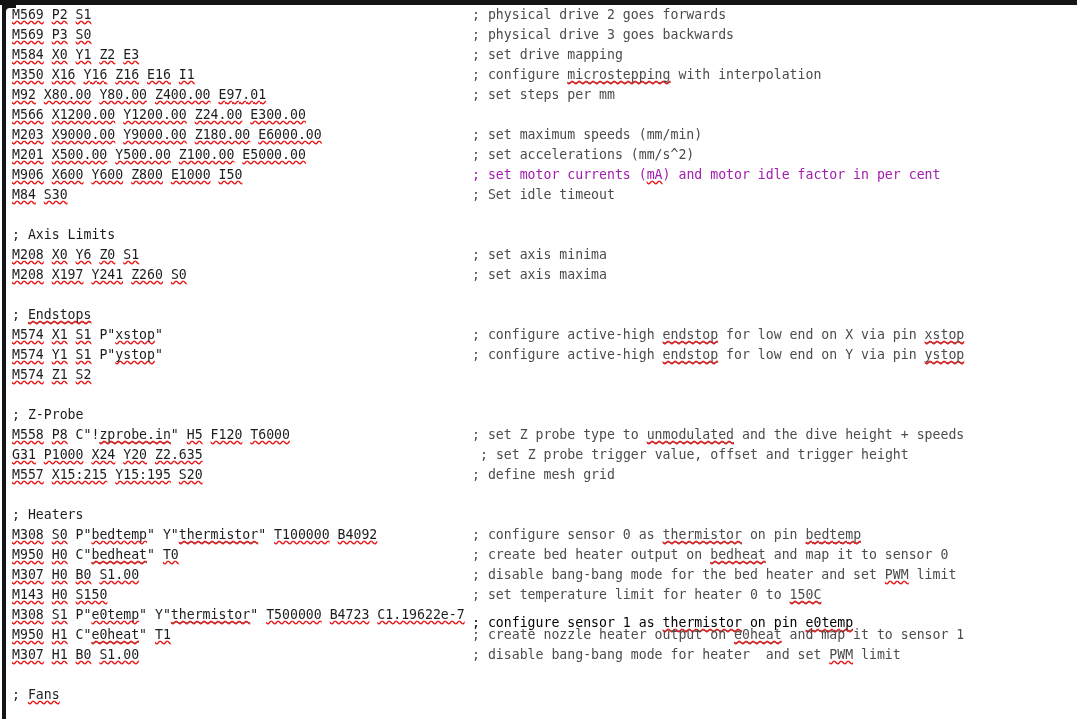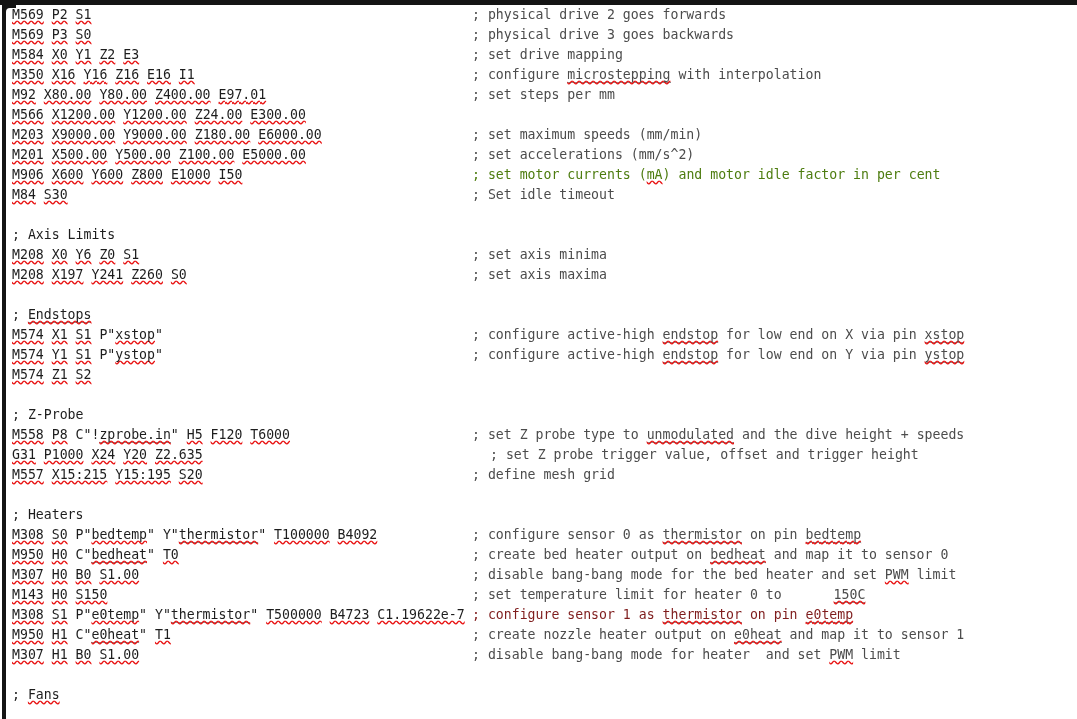--- a/index.html
+++ b/index.html
@@ -71,21 +71,21 @@
   }
 
   .comment {
     position: absolute;
     left: 460px;
     top: 0;
     white-space: pre;
     color: #4c4c4c;
   }
   .comment.indent {
-    left: 478px;
+    left: 468px;
   }
 
   
   .sp {
     text-decoration: underline wavy #e81010;
     text-decoration-skip-ink: none;
     text-underline-offset: 1px;
     -webkit-text-decoration: underline wavy #e81010;
   }
   
@@ -146,21 +146,21 @@
       <span class="comment" style="color: rgb(76, 76, 76);">; set maximum speeds (mm/min)</span>
     </div>
 
     <div class="line">
       <span class="code" style="color: rgb(29, 29, 29);"><span class="sp" style="text-decoration-color: rgb(232, 16, 16);">M201</span> <span class="sp" style="text-decoration-color: rgb(232, 16, 16);">X500.00</span> <span class="sp" style="text-decoration-color: rgb(232, 16, 16);">Y500.00</span> <span class="sp" style="text-decoration-color: rgb(232, 16, 16);">Z100.00</span> <span class="sp" style="text-decoration-color: rgb(232, 16, 16);">E5000.00</span></span>
       <span class="comment" style="color: rgb(76, 76, 76);">; set accelerations (mm/s^2)</span>
     </div>
 
     <div class="line">
       <span class="code" style="color: rgb(29, 29, 29);"><span class="sp" style="text-decoration-color: rgb(232, 16, 16);">M906</span> <span class="sp" style="text-decoration-color: rgb(232, 16, 16);">X600</span> <span class="sp" style="text-decoration-color: rgb(232, 16, 16);">Y600</span> <span class="sp" style="text-decoration-color: rgb(232, 16, 16);">Z800</span> <span class="sp" style="text-decoration-color: rgb(232, 16, 16);">E1000</span> <span class="sp" style="text-decoration-color: rgb(232, 16, 16);">I50</span></span>
-      <span class="comment" style="color: #4d7c0f;">; set motor currents (<span class="sp" style="text-decoration-color: rgb(232, 16, 16);">mA</span>) and motor idle factor in per cent</span>
+      <span class="comment" style="color: #a21caf;">; set motor currents (<span class="sp" style="text-decoration-color: rgb(232, 16, 16);">mA</span>) and motor idle factor in per cent</span>
     </div>
 
     <div class="line">
       <span class="code" style="color: rgb(29, 29, 29);"><span class="sp" style="text-decoration-color: rgb(232, 16, 16);">M84</span> <span class="sp" style="text-decoration-color: rgb(232, 16, 16);">S30</span></span>
       <span class="comment" style="color: rgb(76, 76, 76);">; Set idle timeout</span>
     </div>
 
     <div class="line blank"></div>
 
     <div class="line">
@@ -235,26 +235,26 @@
     </div>
 
     <div class="line">
       <span class="code" style="color: rgb(29, 29, 29);"><span class="sp" style="text-decoration-color: rgb(232, 16, 16);">M307</span> <span class="sp" style="text-decoration-color: rgb(232, 16, 16);">H0</span> <span class="sp" style="text-decoration-color: rgb(232, 16, 16);">B0</span> <span class="sp" style="text-decoration-color: rgb(232, 16, 16);">S1.00</span></span>
       <span class="comment" style="color: rgb(76, 76, 76);">; disable bang-bang mode for the bed heater and set <span class="sp" style="text-decoration-color: rgb(232, 16, 16);">PWM</span> limit</span>
     </div>
 
 
     <div class="line">
       <span class="code" style="color: rgb(29, 29, 29);"><span class="sp" style="text-decoration-color: rgb(232, 16, 16);">M143</span> <span class="sp" style="text-decoration-color: rgb(232, 16, 16);">H0</span> <span class="sp" style="text-decoration-color: rgb(232, 16, 16);">S150</span></span>
-      <span class="comment" style="color: rgb(76, 76, 76);">; set temperature limit for heater 0 to <span class="ul sp" style="text-decoration-color: rgb(232, 16, 16); border-bottom-color: rgb(138, 138, 138); margin-left: 44px;">150C</span></span>
+      <span class="comment" style="color: rgb(76, 76, 76);">; set temperature limit for heater 0 to <span class="ul sp" style="text-decoration-color: rgb(232, 16, 16); border-bottom-color: rgb(138, 138, 138);">150C</span></span>
     </div>
 
     <div class="line">
       <span class="code" style="color: rgb(29, 29, 29);"><span class="sp" style="text-decoration-color: rgb(232, 16, 16);">M308</span> <span class="sp" style="text-decoration-color: rgb(232, 16, 16);">S1</span> P"<span class="sp" style="text-decoration-color: rgb(232, 16, 16);">e0temp</span>" Y"<span class="ul sp" style="text-decoration-color: rgb(232, 16, 16); border-bottom-color: rgb(138, 138, 138);">thermistor</span>" <span class="sp" style="text-decoration-color: rgb(232, 16, 16);">T500000</span> <span class="sp" style="text-decoration-color: rgb(232, 16, 16);">B4723</span> <span class="sp" style="text-decoration-color: rgb(232, 16, 16);">C1.19622e-7</span></span>
-      <span class="comment" style="color: #7f1d1d;">; configure sensor 1 as <span class="ul sp" style="text-decoration-color: rgb(232, 16, 16); border-bottom-color: rgb(138, 138, 138);">thermistor</span> on pin <span class="ul sp" style="text-decoration-color: rgb(232, 16, 16); border-bottom-color: rgb(138, 138, 138);">e0temp</span></span>
+      <span class="comment" style="color: #000000; margin-top: 8px;">; configure sensor 1 as <span class="ul sp" style="text-decoration-color: rgb(232, 16, 16); border-bottom-color: rgb(138, 138, 138);">thermistor</span> on pin <span class="ul sp" style="text-decoration-color: rgb(232, 16, 16); border-bottom-color: rgb(138, 138, 138);">e0temp</span></span>
     </div>
 
     <div class="line">
       <span class="code" style="color: rgb(29, 29, 29);"><span class="sp" style="text-decoration-color: rgb(232, 16, 16);">M950</span> <span class="sp" style="text-decoration-color: rgb(232, 16, 16);">H1</span> C"<span class="ul sp" style="text-decoration-color: rgb(232, 16, 16); border-bottom-color: rgb(138, 138, 138);">e0heat</span>" <span class="sp" style="text-decoration-color: rgb(232, 16, 16);">T1</span></span>
       <span class="comment" style="color: rgb(76, 76, 76);">; create nozzle heater output on <span class="ul sp" style="text-decoration-color: rgb(232, 16, 16); border-bottom-color: rgb(138, 138, 138);">e0heat</span> and map it to sensor 1</span>
     </div>
 
     <div class="line">
       <span class="code" style="color: rgb(29, 29, 29);"><span class="sp" style="text-decoration-color: rgb(232, 16, 16);">M307</span> <span class="sp" style="text-decoration-color: rgb(232, 16, 16);">H1</span> <span class="sp" style="text-decoration-color: rgb(232, 16, 16);">B0</span> <span class="sp" style="text-decoration-color: rgb(232, 16, 16);">S1.00</span></span>
       <span class="comment" style="color: rgb(76, 76, 76);">; disable bang-bang mode for heater  and set <span class="sp" style="text-decoration-color: rgb(232, 16, 16);">PWM</span> limit</span>

